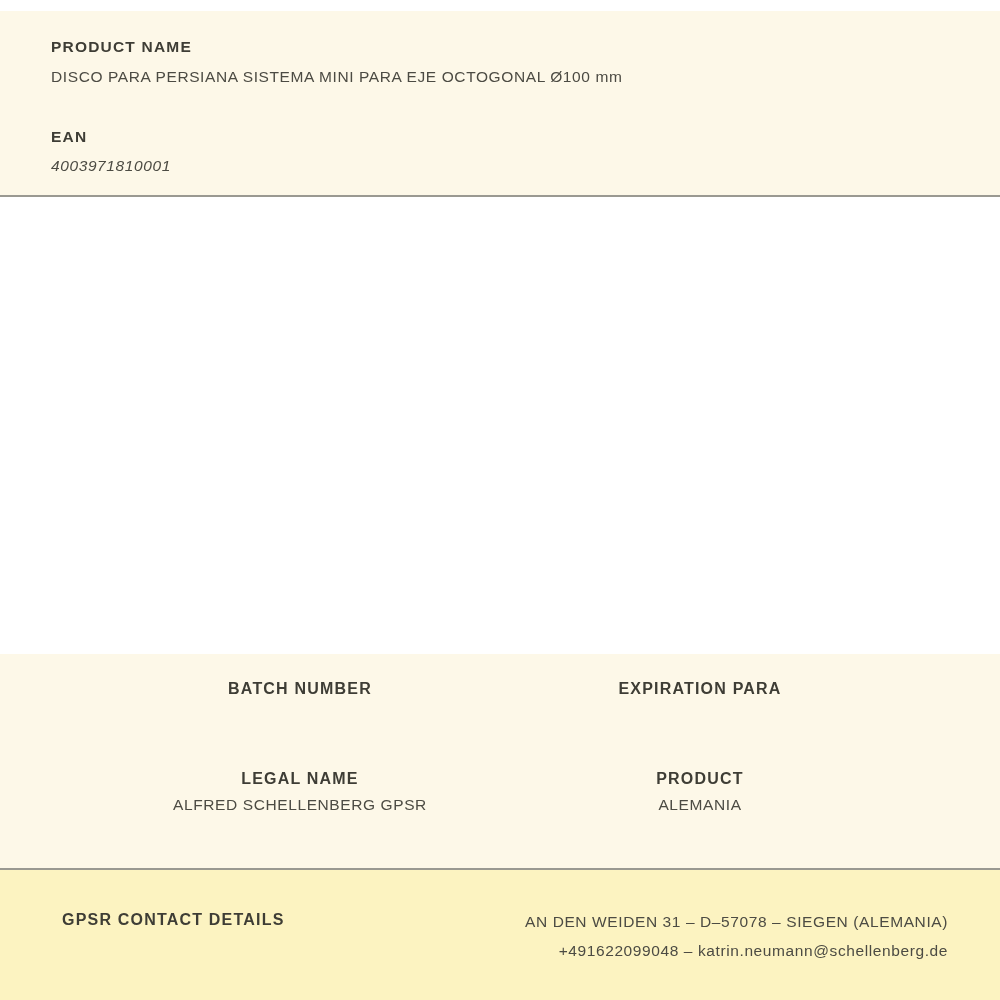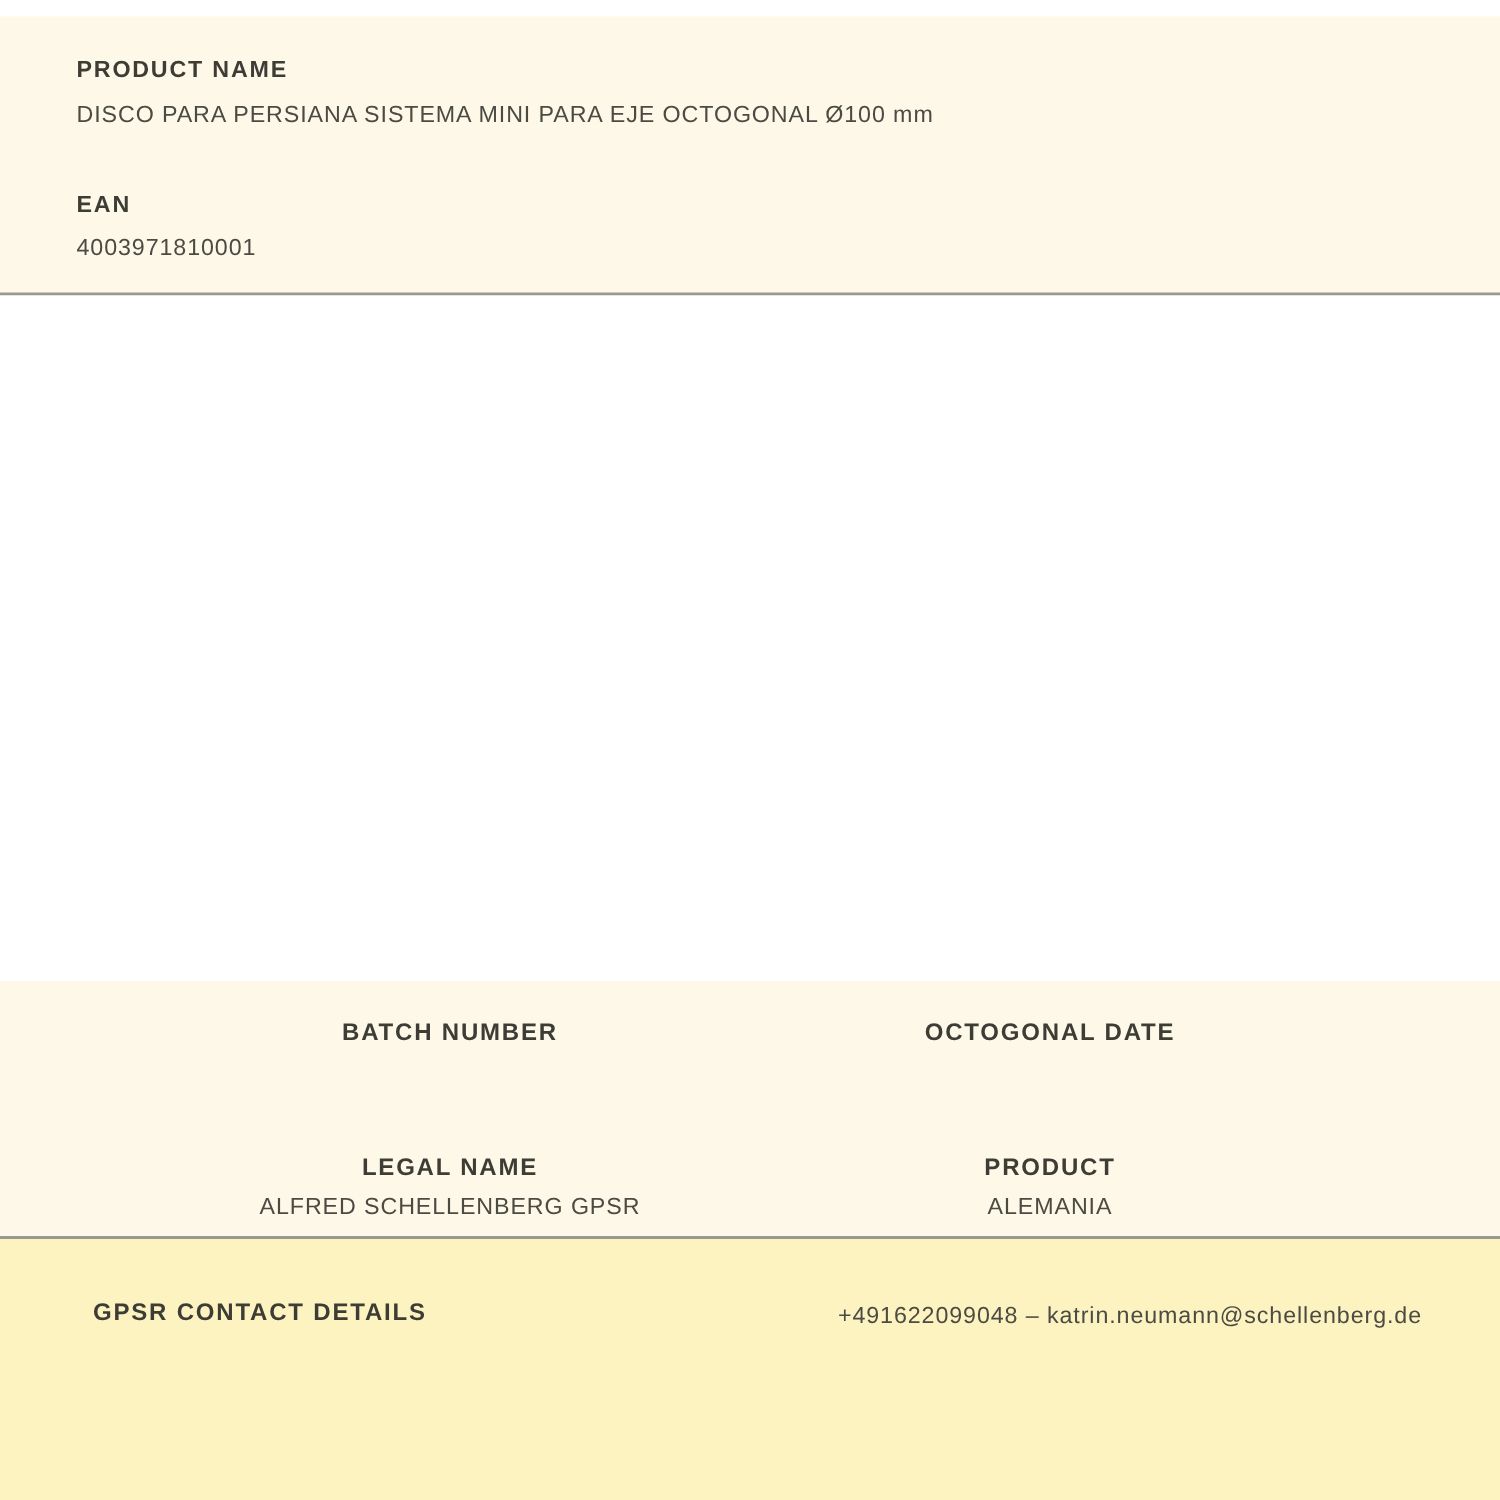--- a/index.html
+++ b/index.html
@@ -41,32 +41,32 @@
   }
   .field-value {
     font-size: 15.5px;
     font-weight: normal;
     letter-spacing: 0.6px;
     color: var(--body);
     line-height: 22px;
   }
   .section-top .field-value { margin-top: 8px; }
   .section-top .field-ean { margin-top: 38px; }
-  .section-top .field-ean .field-value { margin-top: 7px; }
+  .section-top .field-ean .field-value { margin-top: 7px; font-style: italic; }
 
   
   .section-image {
     background: #ffffff;
     height: 457px;
   }
 
   
   .section-grid {
     background: var(--cream);
-    height: 172px;
+    height: 216px;
     border-bottom: 2px solid var(--divider);
     padding: 24px 100px 17px 100px;
   }
   .grid-row {
     display: grid;
     grid-template-columns: 1fr 1fr;
   }
   .grid-row + .grid-row { margin-top: 38px; }
   .grid-cell { text-align: center; }
   .grid-cell .cell-label {
@@ -126,36 +126,37 @@
 
   <div class="section-image"></div>
 
   <div class="section-grid">
     <div class="grid-row">
       <div class="grid-cell">
         <div class="cell-label">BATCH NUMBER</div>
         <div class="cell-value"></div>
       </div>
       <div class="grid-cell">
-        <div class="cell-label">OCTOGONAL DATE</div>
+        <div class="cell-label">EXPIRATION PARA</div>
         <div class="cell-value"></div>
       </div>
     </div>
     <div class="grid-row">
       <div class="grid-cell">
         <div class="cell-label">LEGAL NAME</div>
         <div class="cell-value">ALFRED SCHELLENBERG GPSR</div>
       </div>
       <div class="grid-cell">
         <div class="cell-label">PRODUCT</div>
         <div class="cell-value">ALEMANIA</div>
       </div>
     </div>
   </div>
 
   <div class="section-bottom">
     <div class="gpsr-title">GPSR CONTACT DETAILS</div>
     <div class="gpsr-contact">
+      <div>AN DEN WEIDEN 31 – D–57078 – SIEGEN (ALEMANIA)</div>
       <div>+491622099048 – katrin.neumann@schellenberg.de</div>
     </div>
   </div>
 
 </div>
 
 </body></html>

